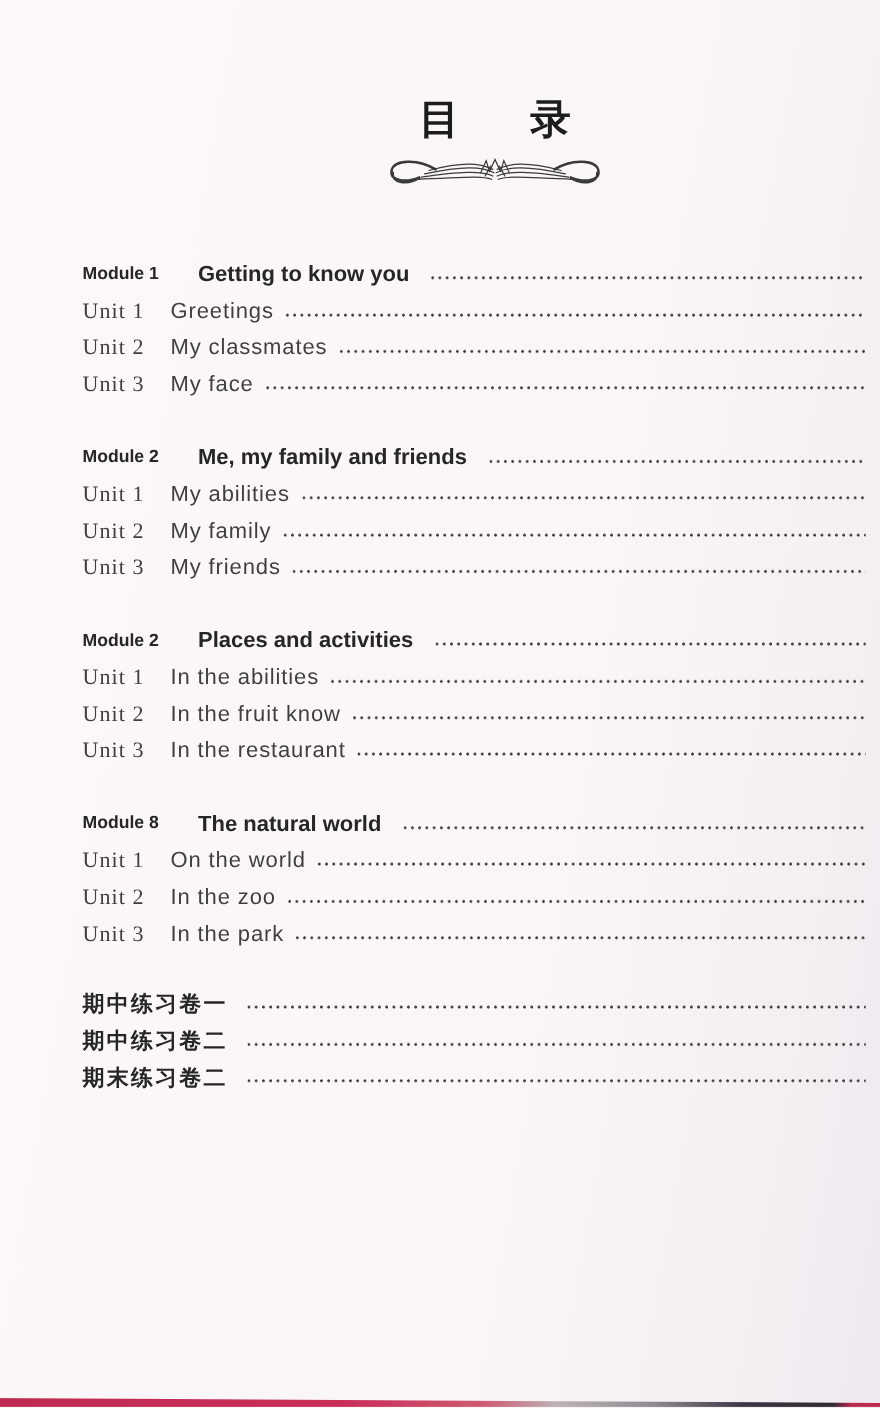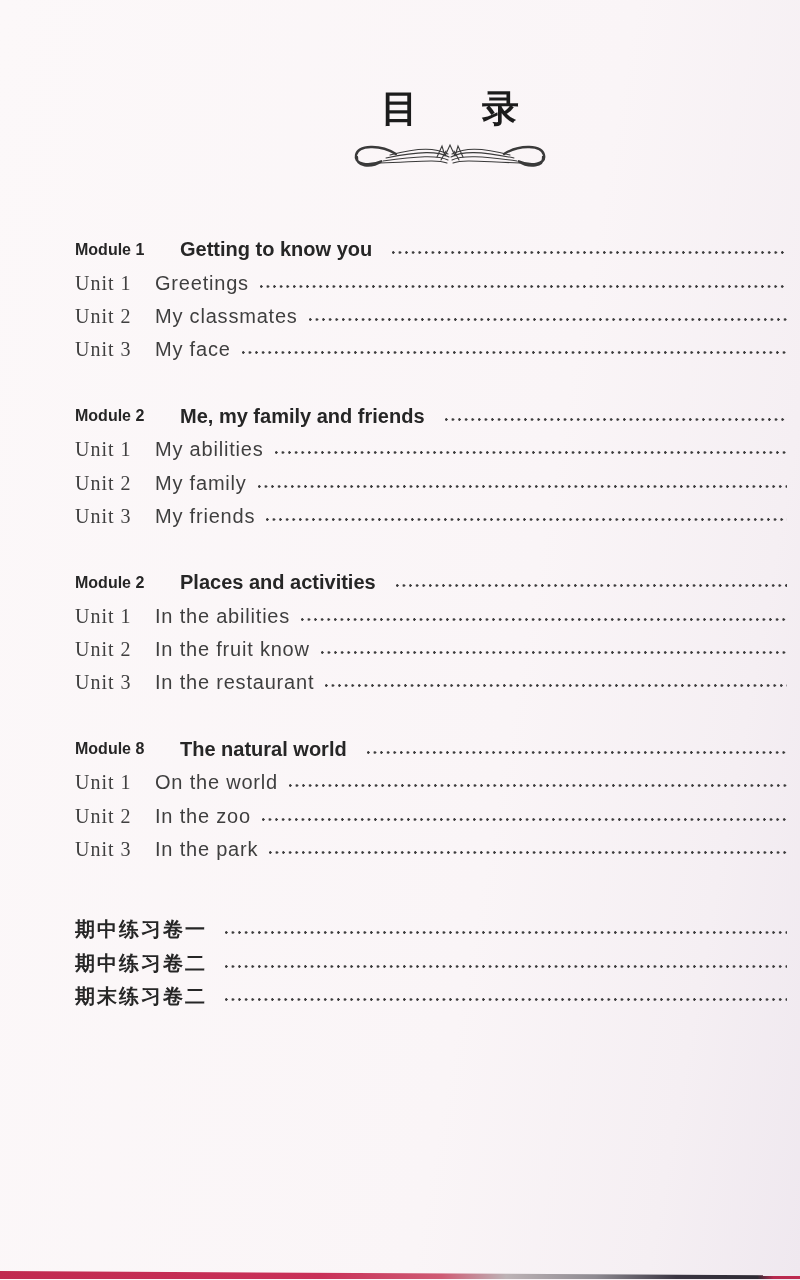--- a/index.html
+++ b/index.html
@@ -38,21 +38,21 @@
     flex:1;height:3px;margin-left:13px;margin-top:6px;
     background-image:radial-gradient(circle at 1.3px 1.5px,#3c3c3c 1.05px,rgba(0,0,0,0) 1.5px);
     background-size:6.6px 3px;background-repeat:repeat-x;
   }
   .module-row .leader{margin-left:20px;}
   .unit-row  .leader{margin-left:11px;}
   .exam-row  .leader{margin-left:18px;}
   .appendix-row .leader{margin-left:26px;}
   .module-block{margin-top:33px;}
   .module-block.first{margin-top:0;}
-  .exam-group{margin-top:47px;}
+  .exam-group{margin-top:30px;}
   .appendix-group{margin-top:33px;}
   
   .book-edge{
     position:absolute;left:-4px;bottom:1px;width:810px;height:8px;
     background:linear-gradient(to right,
       #c02a50 0%, #c93058 40%, #cf5b74 55%, #bdb3b6 63%,
       #8e8a91 74%, #3a3542 84%, #2e2a33 94%, #b7294e 96%, #c02a50 100%);
     clip-path:polygon(0 0, 100% 55%, 100% 100%, 0 100%);
   }
   svg .thick{stroke:#3a3a3a;stroke-width:2.3;fill:none;stroke-linecap:round;}

